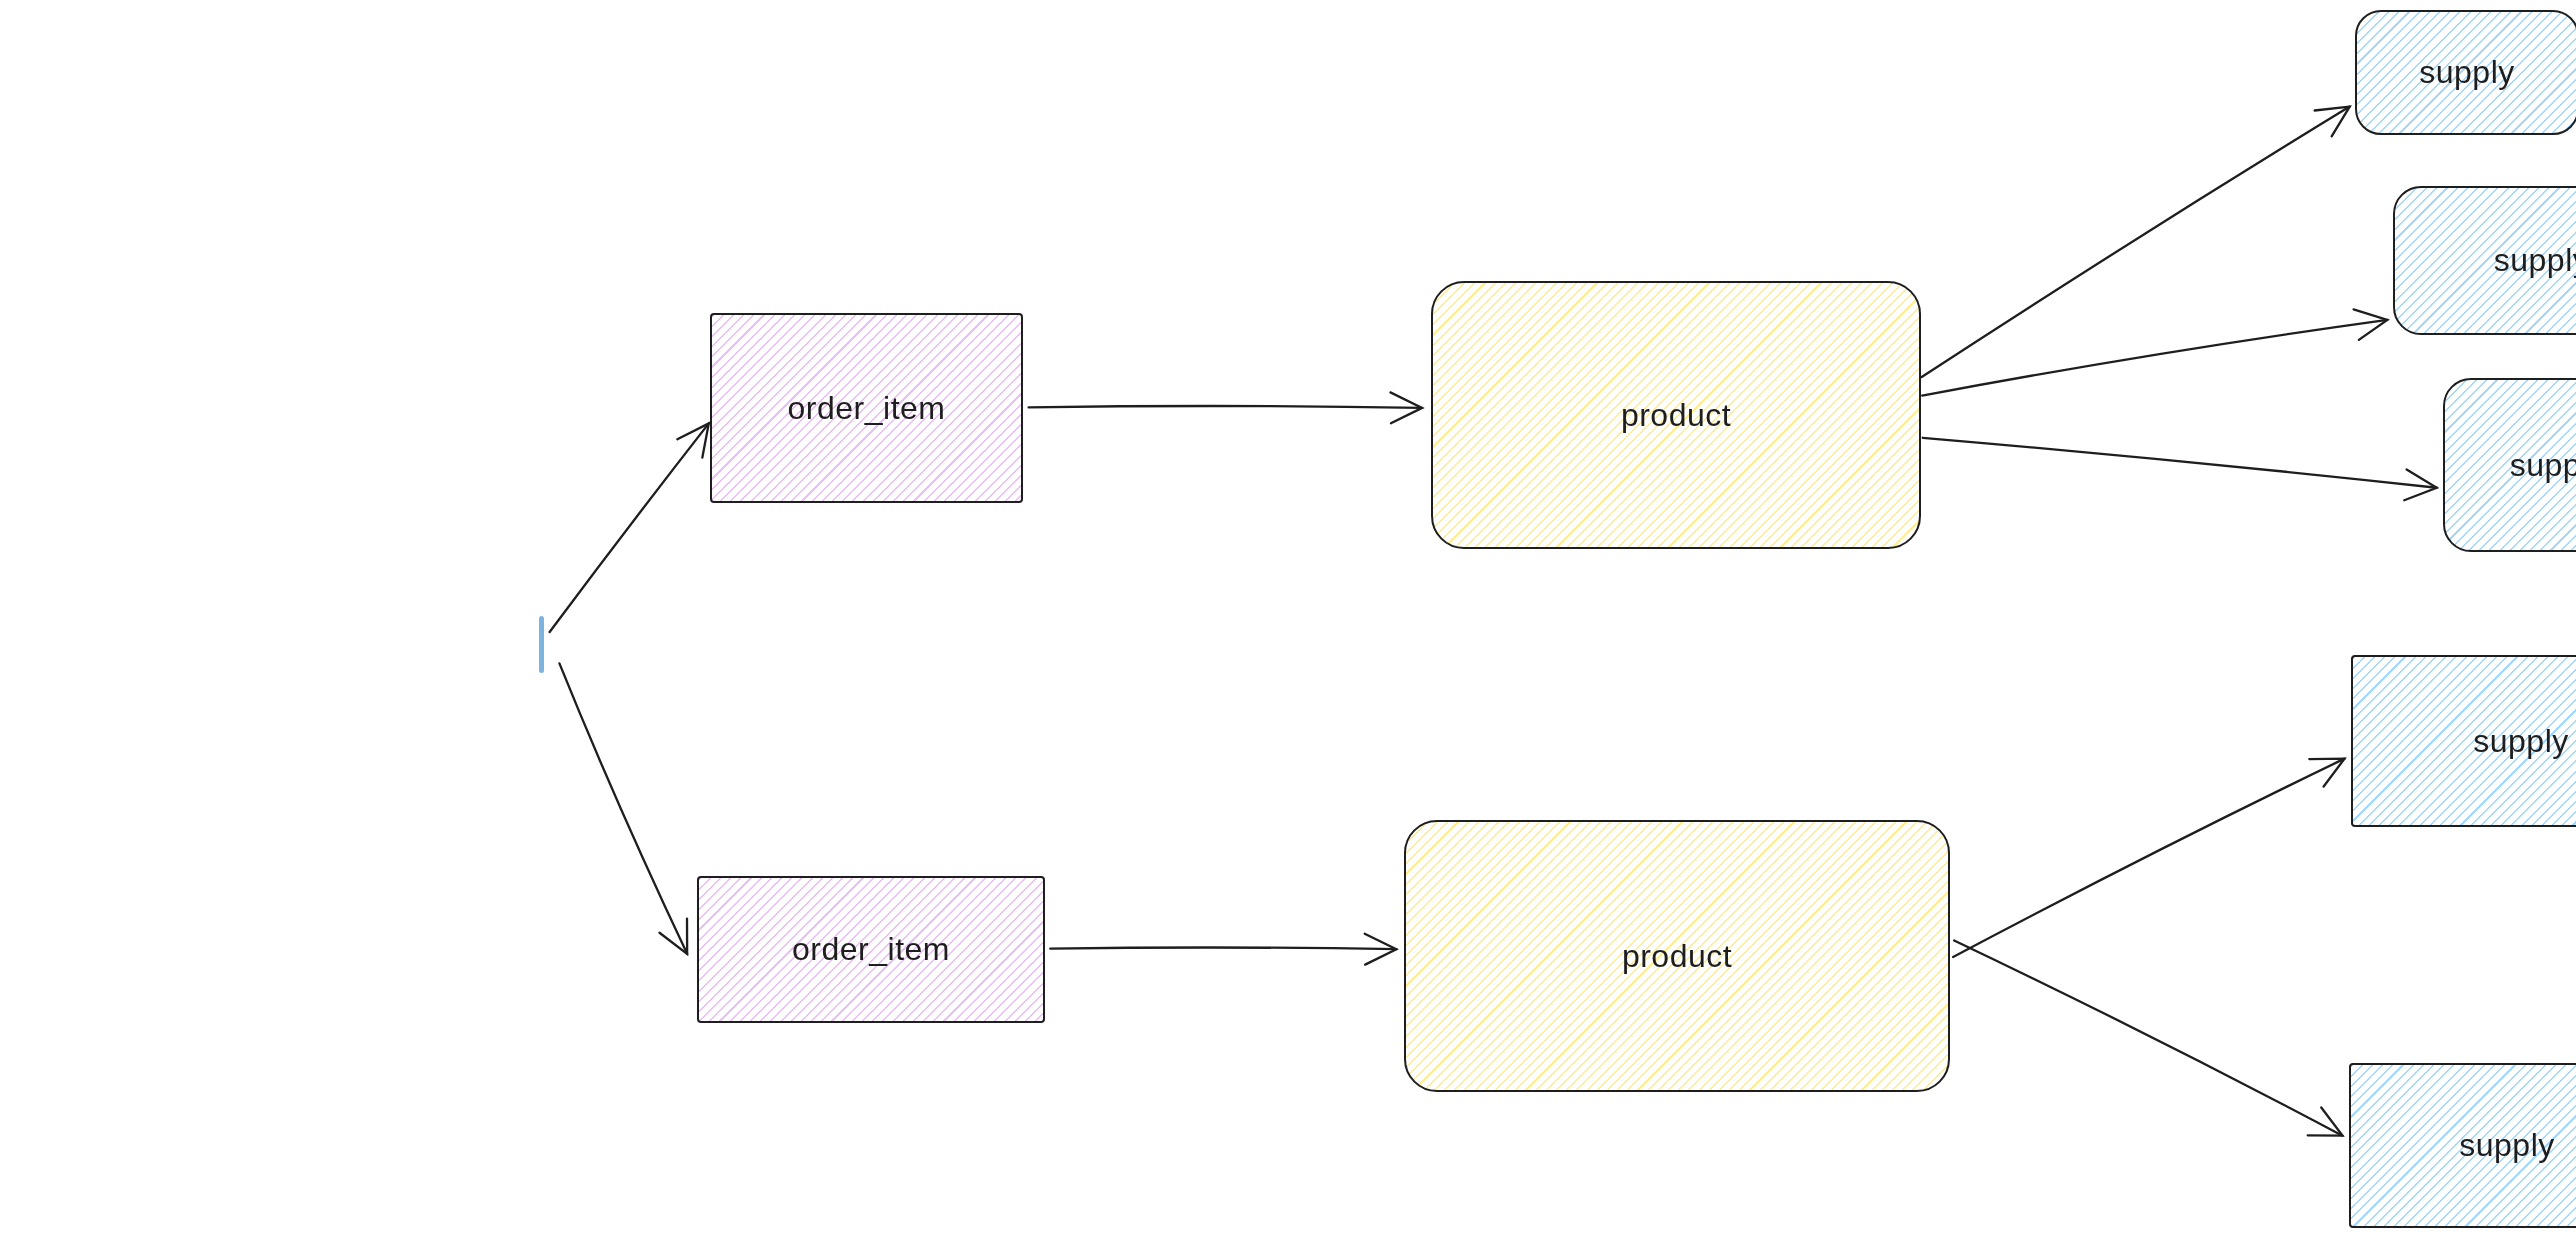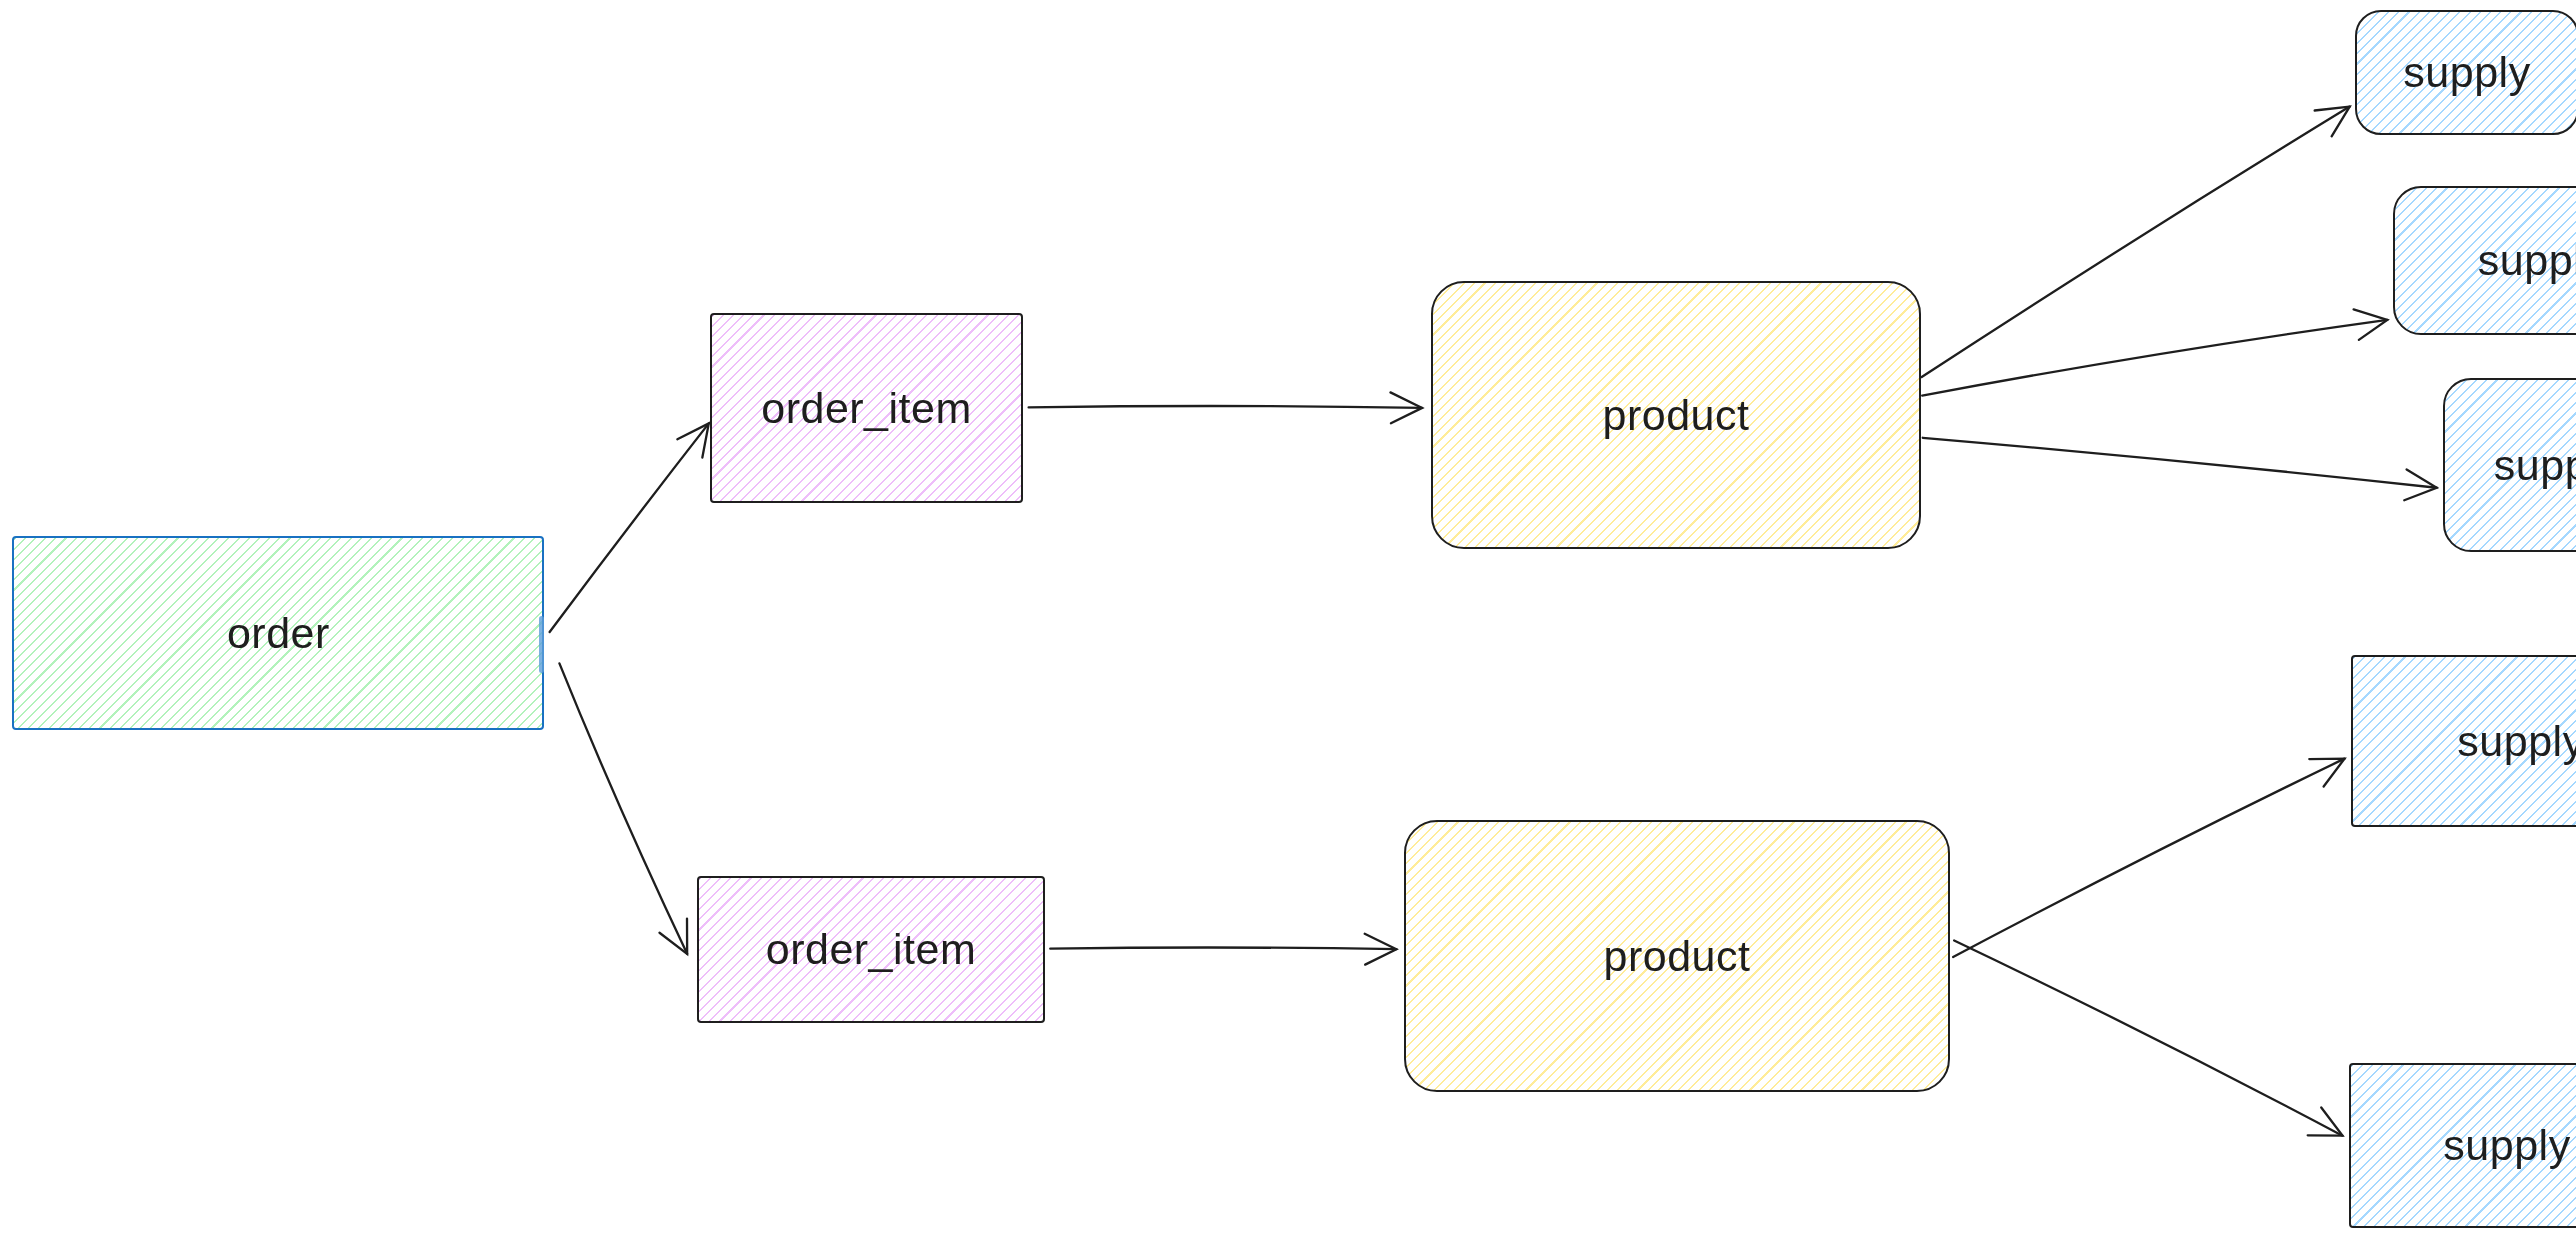--- a/index.html
+++ b/index.html
@@ -28,21 +28,21 @@
     background-color: #ffffff;
     background-image: repeating-linear-gradient(
       135deg,
       var(--hc) 0px,
       var(--hc) 1.5px,
       transparent 1.5px,
       transparent 7.2px
     );
   }
   .node .label {
-    font-size: 43px;
+    font-size: 32px;
     color: #1e1e1e;
     letter-spacing: 0.5px;
     white-space: nowrap;
     font-family: cursive, sans-serif;
   }
   .fill-green  { --hc: #b2f2bb; border-color: #1971c2; border-width: 2.8px; }
   .fill-violet { --hc: #eebefa; }
   .fill-yellow { --hc: #ffec99; }
   .fill-blue   { --hc: #a5d8ff; }
 
@@ -95,23 +95,20 @@
     <path class="edge" d="M 1085 1288 Q 1194 1558 1333 1852" marker-end="url(#ah)"></path>
     <path class="edge" d="M 1996 791 Q 2380 785 2760 792" marker-end="url(#ah)"></path>
     <path class="edge" d="M 2038 1842 Q 2375 1837 2710 1843" marker-end="url(#ah)"></path>
     <path class="edge" d="M 3730 732 Q 4150 458 4561 207" marker-end="url(#ah)"></path>
     <path class="edge" d="M 3731 768 Q 4185 683 4634 621" marker-end="url(#ah)"></path>
     <path class="edge" d="M 3732 850 Q 4235 893 4730 947" marker-end="url(#ah)"></path>
     <path class="edge" d="M 3791 1858 Q 4180 1652 4551 1473" marker-end="url(#ah)"></path>
     <path class="edge" d="M 3793 1826 Q 4175 2008 4547 2205" marker-end="url(#ah)"></path>
   </svg>
 
-  <div id="order" class="node fill-green">
-    <span class="label">order</span>
-  </div>
 
   <div id="order_item_1" class="node fill-violet">
     <span class="label">order_item</span>
   </div>
 
   <div id="order_item_2" class="node fill-violet">
     <span class="label">order_item</span>
   </div>
 
   <div id="product_1" class="node fill-yellow">

